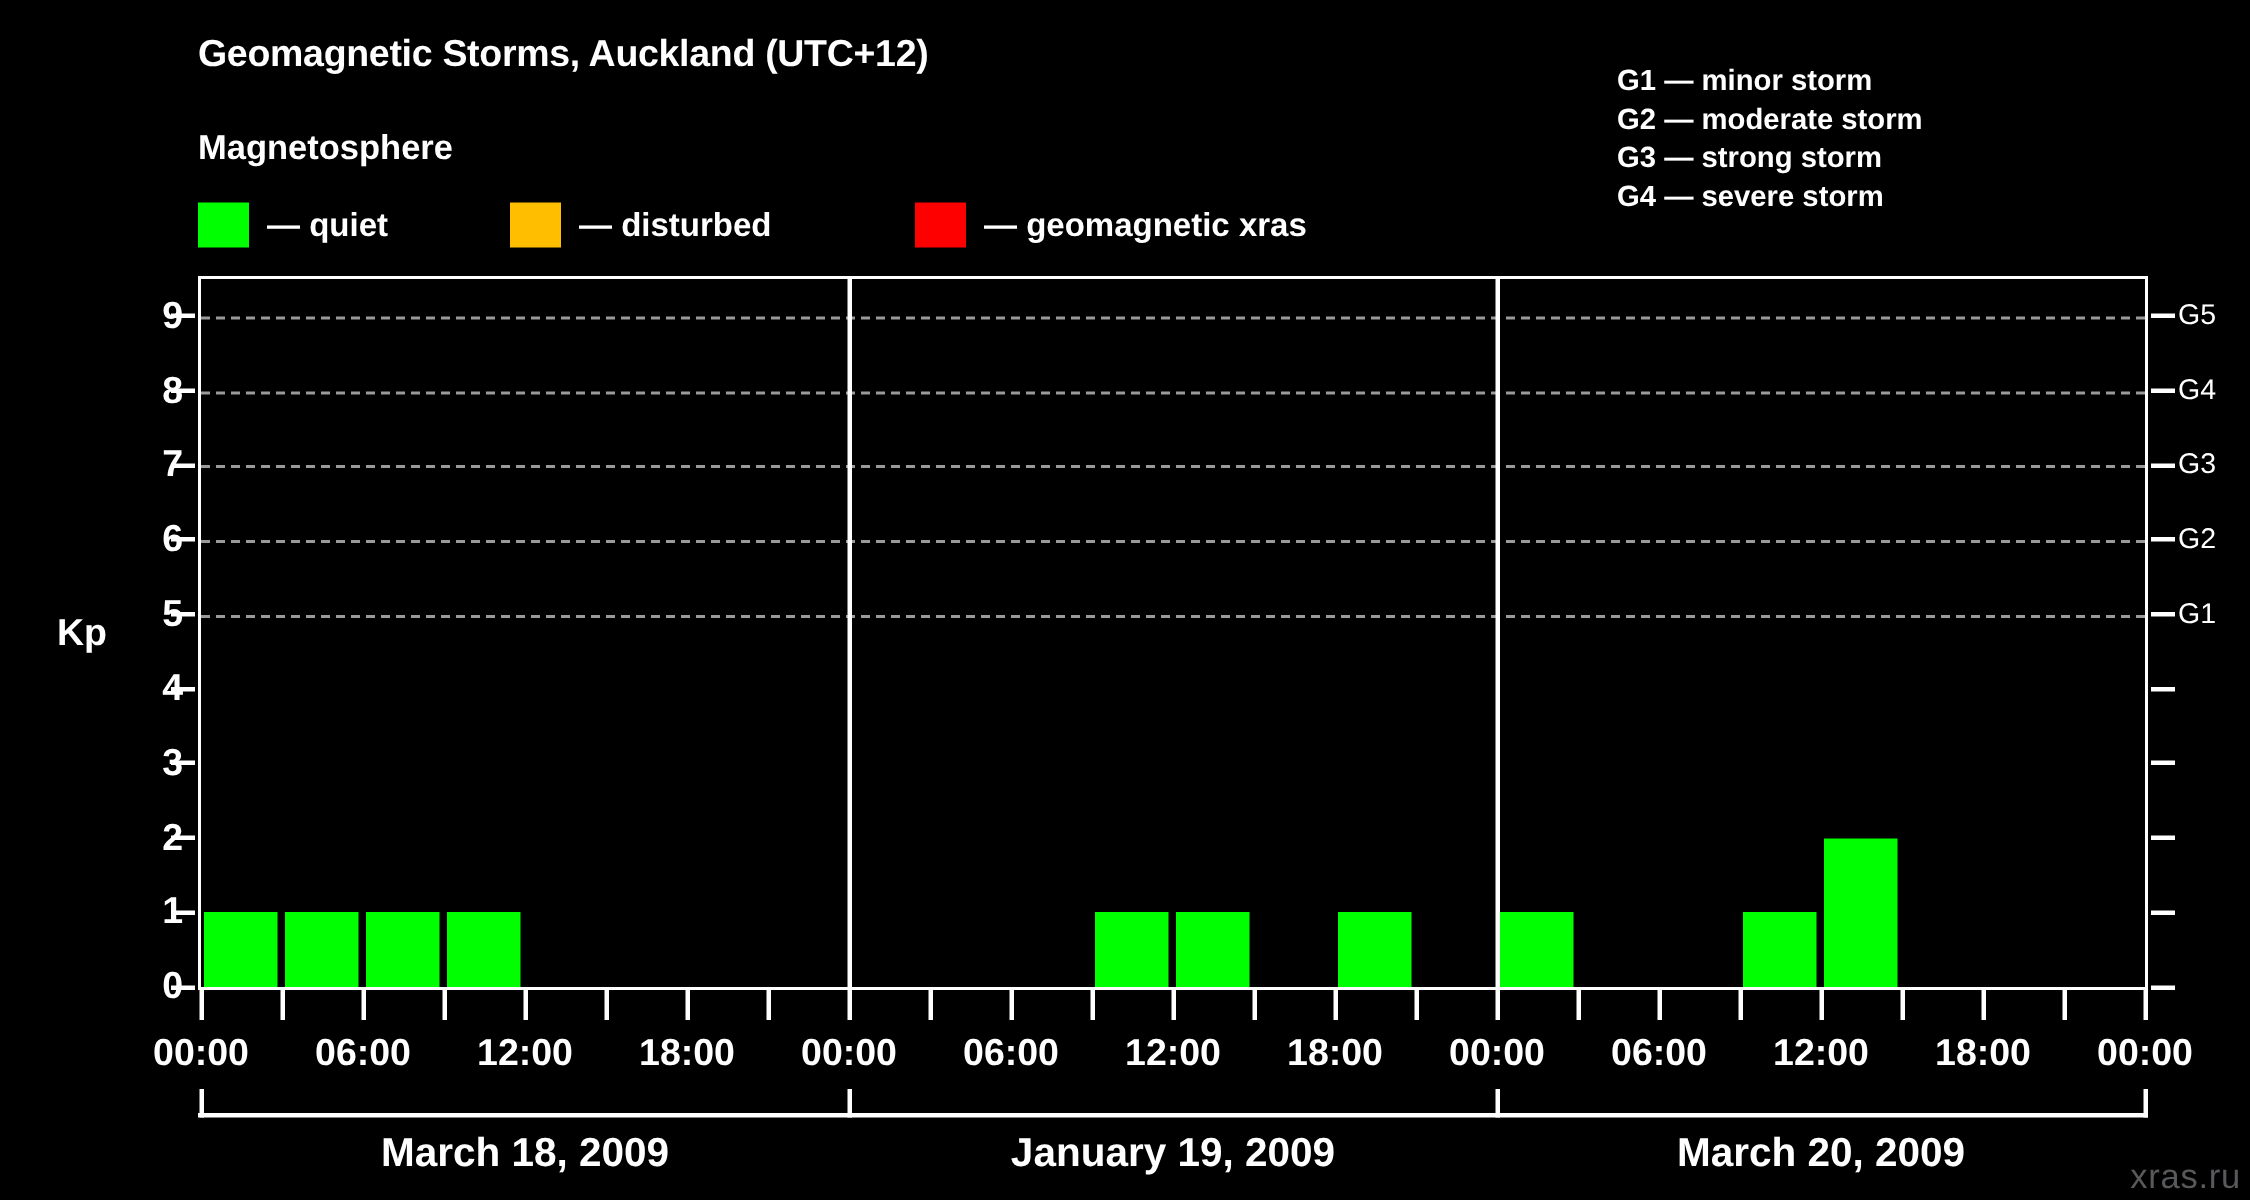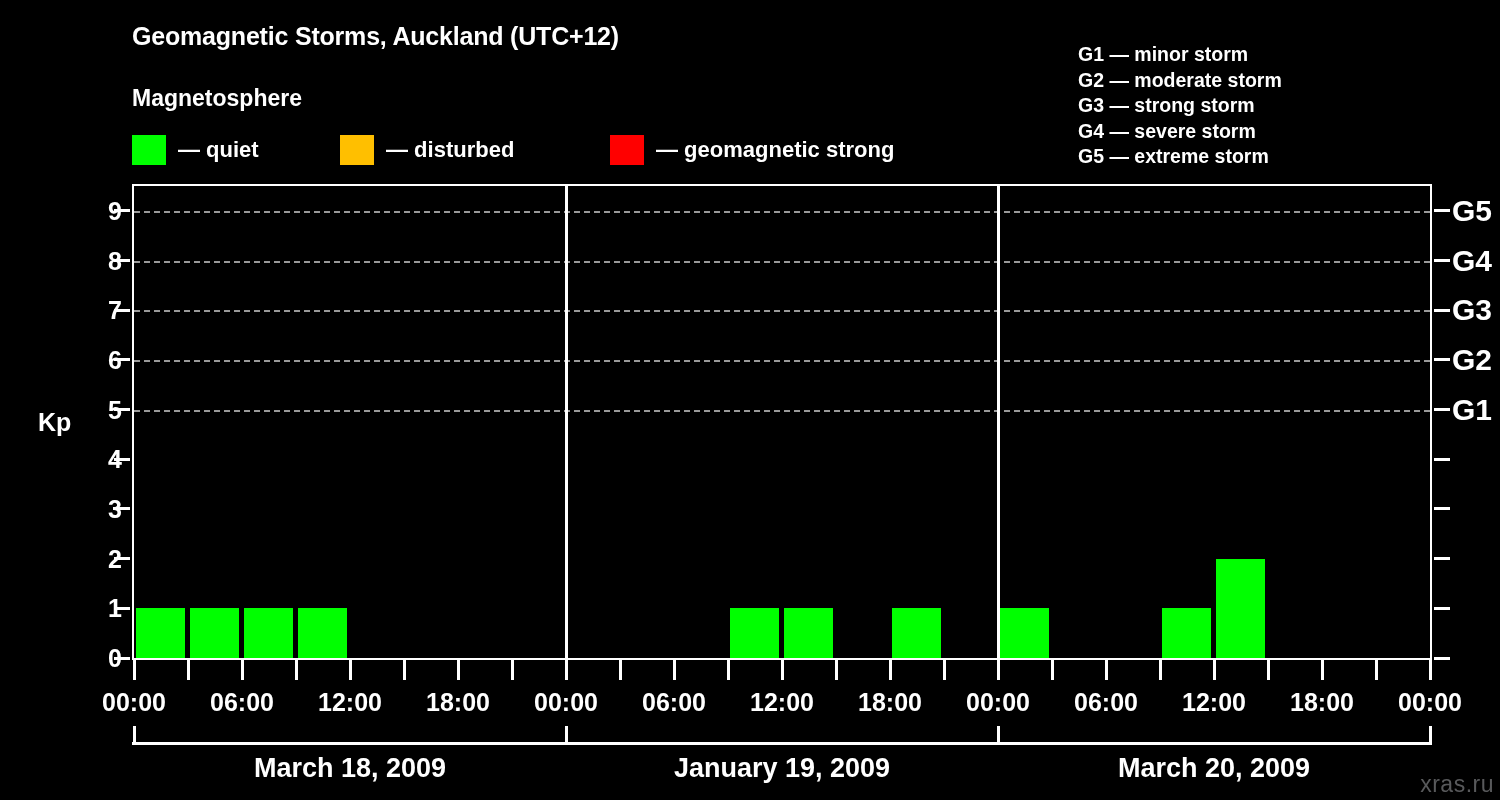--- a/index.html
+++ b/index.html
@@ -147,22 +147,22 @@
   .gtick-mark {
     position: absolute;
     left: 1434px;
     width: 16px;
     height: 3px;
     background: #ffffff;
   }
   .gtick-label {
     position: absolute;
     left: 1452px;
-    font-size: 30px;
-    font-weight: bold;
+    font-size: 19px;
+    font-weight: normal;
     transform: translateY(-50%);
     white-space: nowrap;
   }
 
   
   .xtick-mark {
     position: absolute;
     top: 660px;
     width: 3px;
     height: 20px;
@@ -223,30 +223,29 @@
   <div class="mag-item i0">
     <span class="swatch" style="background: rgb(0, 255, 0);"></span>
     <span class="mag-label">— quiet</span>
   </div>
   <div class="mag-item i1">
     <span class="swatch" style="background: rgb(255, 191, 0);"></span>
     <span class="mag-label">— disturbed</span>
   </div>
   <div class="mag-item i2">
     <span class="swatch" style="background: rgb(255, 0, 0);"></span>
-    <span class="mag-label">— geomagnetic strong</span>
+    <span class="mag-label">— geomagnetic xras</span>
   </div>
 </div>
 
 <div class="g-legend">
   <div>G1 — minor storm</div>
   <div>G2 — moderate storm</div>
   <div>G3 — strong storm</div>
   <div>G4 — severe storm</div>
-  <div>G5 — extreme storm</div>
 </div>
 
 <div class="y-axis-title">Kp</div>
 
 <div class="plot">
   <div class="plot-inner" id="plot-inner">
       <div class="gridline" style="top: 223.579px;"></div>
       <div class="gridline" style="top: 173.895px;"></div>
       <div class="gridline" style="top: 124.211px;"></div>
       <div class="gridline" style="top: 74.5263px;"></div>

